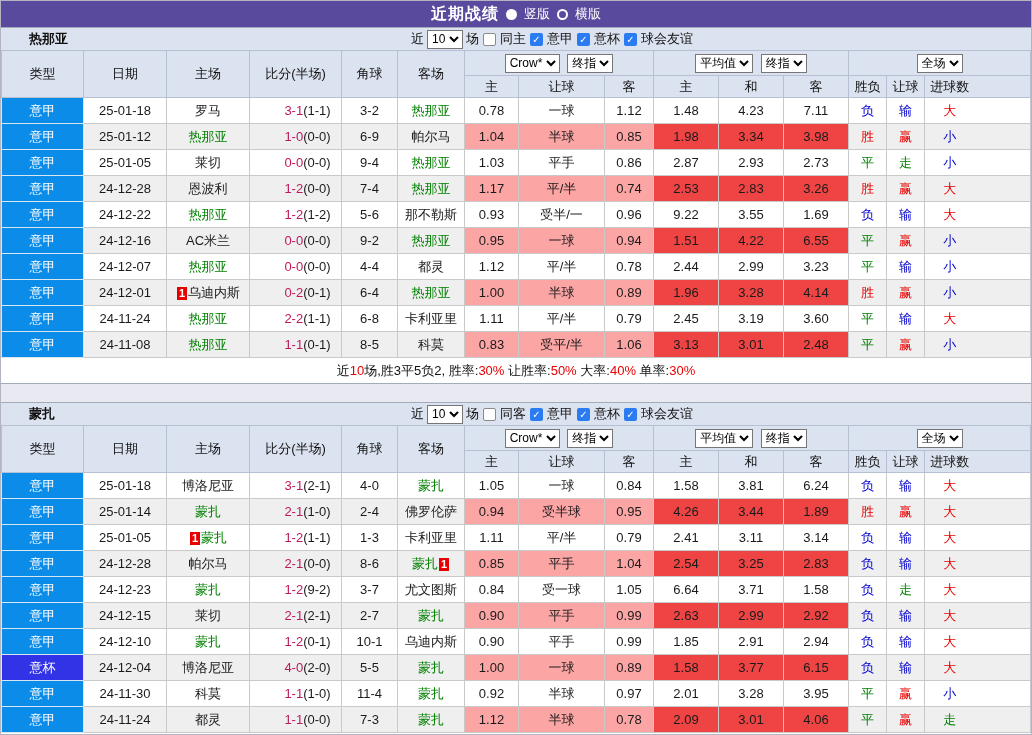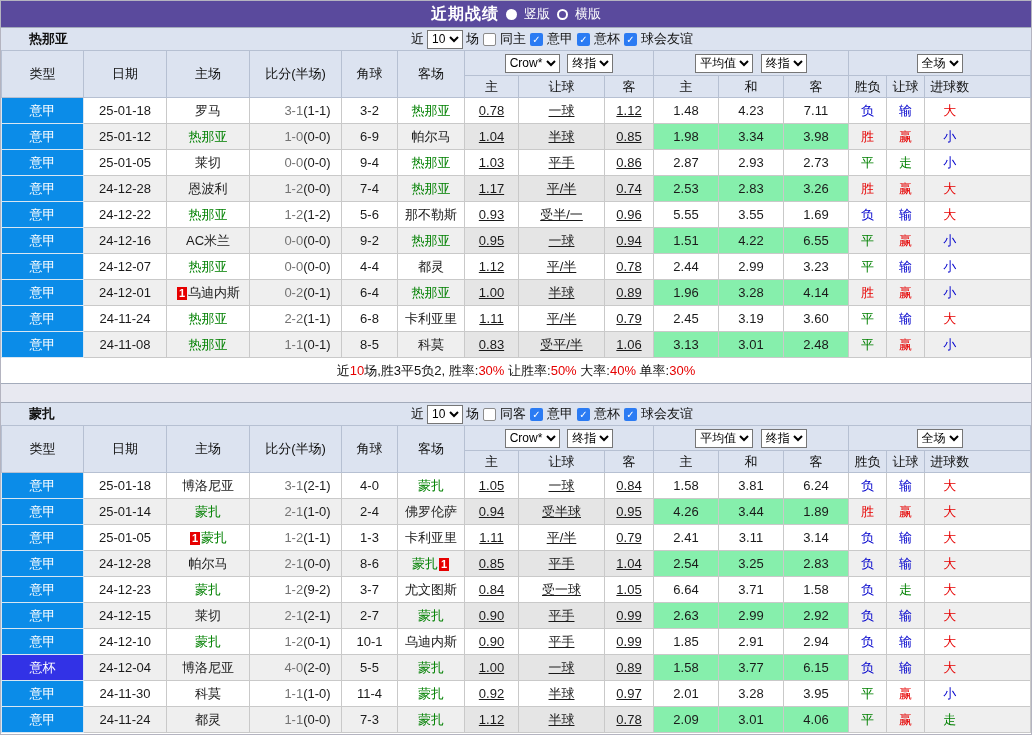--- a/index.html
+++ b/index.html
@@ -28,29 +28,29 @@
   table{width:100%;border-collapse:collapse;table-layout:fixed;font-size:13px;background:#fff;}
   thead th{background:#dce3f0;border:1px solid #b6c0d2;font-weight:normal;color:#111;padding:0;overflow:hidden;}
   tr.hA th{height:24px;}
   tr.hB th{height:21px;}
   th.grp select{font-size:12px;height:19px;margin:0 2px;background:#fff;border:1px solid #767676;max-width:72px;}
   tr.hB th:nth-last-child(2){border-right:none;}
   tr.hB th:last-child{border-left:none;}
   tbody td{border:1px solid #c9c9c9;text-align:center;height:25px;padding:0;color:#1a1a1a;overflow:hidden;white-space:nowrap;}
   tbody tr.odd td{background:#fff;}
   tbody tr.even td{background:#efefef;}
-  tbody td.crow{background:#fdf8f1;text-decoration:underline;}
-  tbody tr.even td.crow{background:#e5e5e5;}
+  tbody td.crow{background:#fdf8f1;}
+  tbody tr.even td.crow{background:#fca5a5;}
   tbody td.avg{background:#ebf5fb;}
-  tbody tr.even td.avg{background:#86efac;}
+  tbody tr.even td.avg{background:#ef4444;}
   tbody td.league{color:#fff;border-color:#d8e6f2;}
   tbody td:nth-last-child(2){border-right:none;}
   tbody td:last-child{border-left:none;}
   .team.focus{color:#008000;}
-  .ft{color:#737373;margin-left:24px;}
+  .ft{color:#be185d;margin-left:24px;}
   .ht{color:#1a1a1a;}
   .card{background:#e60000;color:#fff;font-size:11px;font-weight:bold;padding:0 2px;margin:0 1px;
         display:inline-block;line-height:13px;}
   tfoot td.sum{height:23px;background:#fff;border-top:1px solid #c9c9c9;text-align:center;font-size:13px;color:#111;}
   tfoot .red{color:#e60000;}
   .gap{height:18px;}
 </style>
 </head>
 <body>
 
@@ -209,21 +209,21 @@
           <tr class="odd">
             <td class="league" style="background: rgb(11, 140, 232);">意甲</td>
             <td class="date">24-12-22</td>
             <td class="teamcell"><span class="team focus">热那亚</span></td>
             <td class="score"><span class="ft">1-2</span><span class="ht">(1-2)</span></td>
             <td class="corner">5-6</td>
             <td class="teamcell"><span class="team">那不勒斯</span></td>
             <td class="crow">0.93</td>
             <td class="crow">受半/一</td>
             <td class="crow">0.96</td>
-            <td class="avg">5.55</td>
+            <td class="avg">9.22</td>
             <td class="avg">3.55</td>
             <td class="avg">1.69</td>
             <td class="res" style="color: rgb(0, 0, 204);">负</td>
             <td class="res" style="color: rgb(0, 0, 204);">输</td>
             <td class="res" style="color: rgb(230, 0, 0);">大</td>
             <td class="fill"></td>
           </tr>
           <tr class="even">
             <td class="league" style="background: rgb(11, 140, 232);">意甲</td>
             <td class="date">24-12-16</td>

